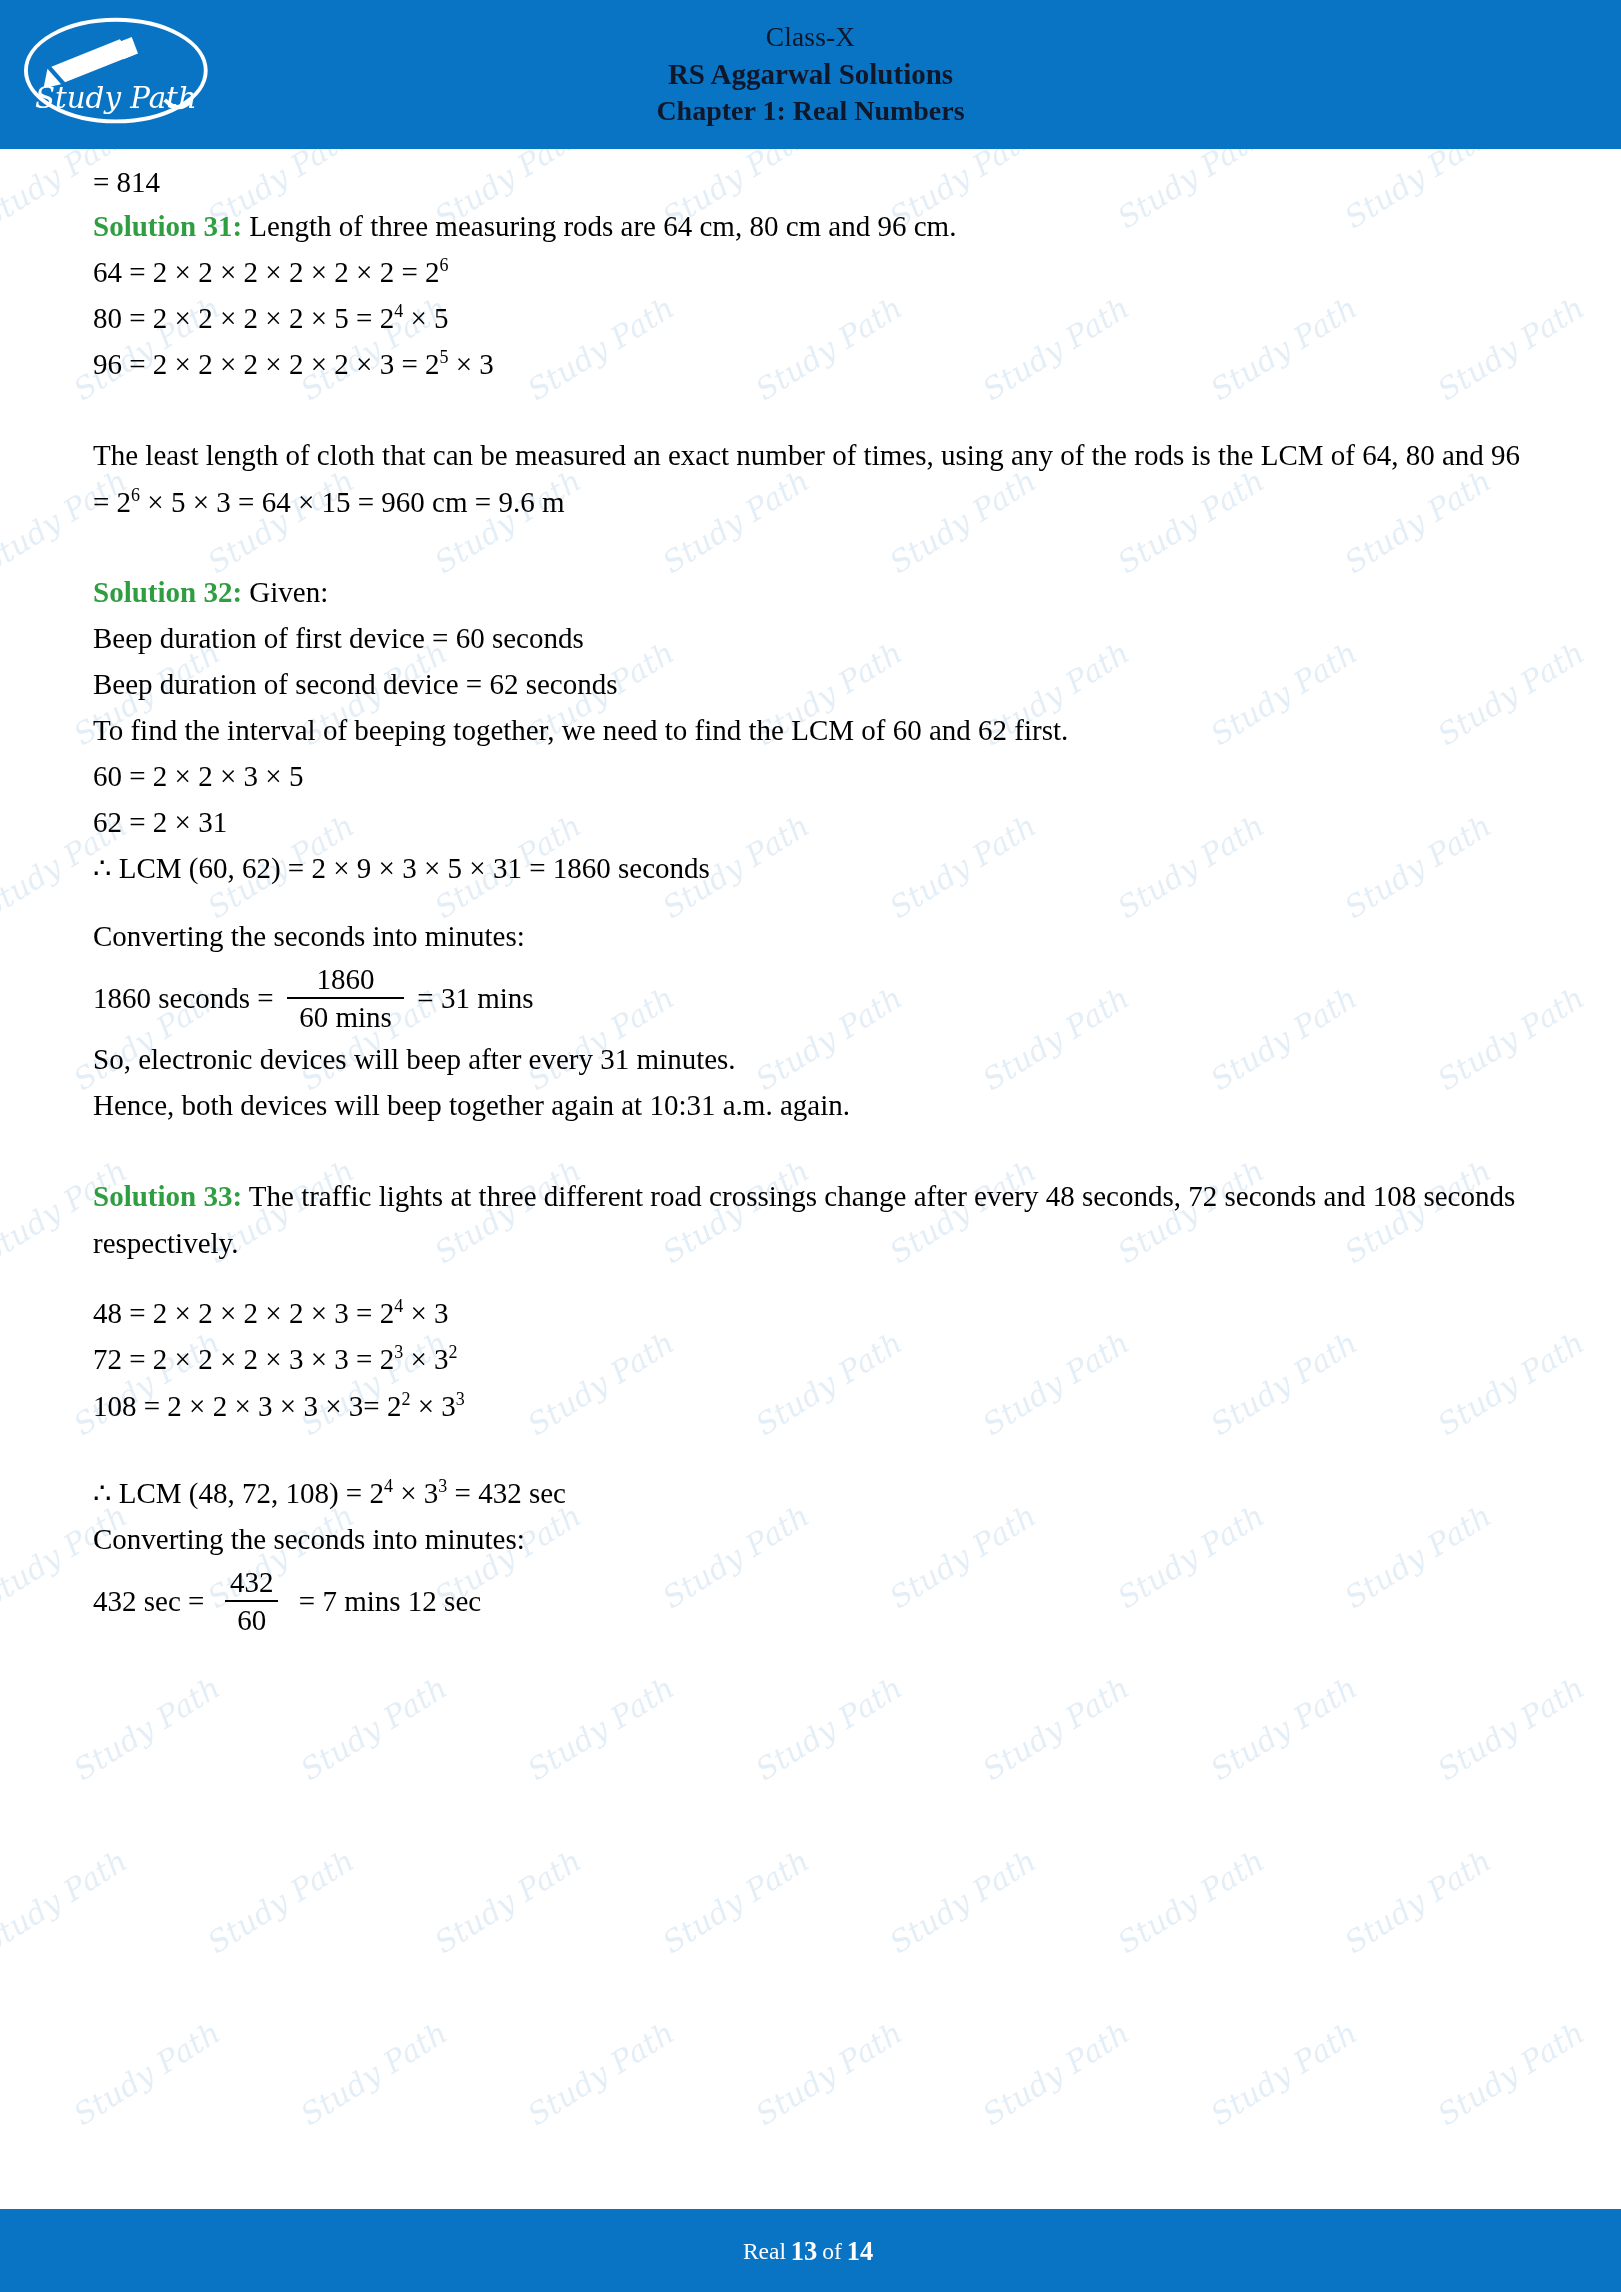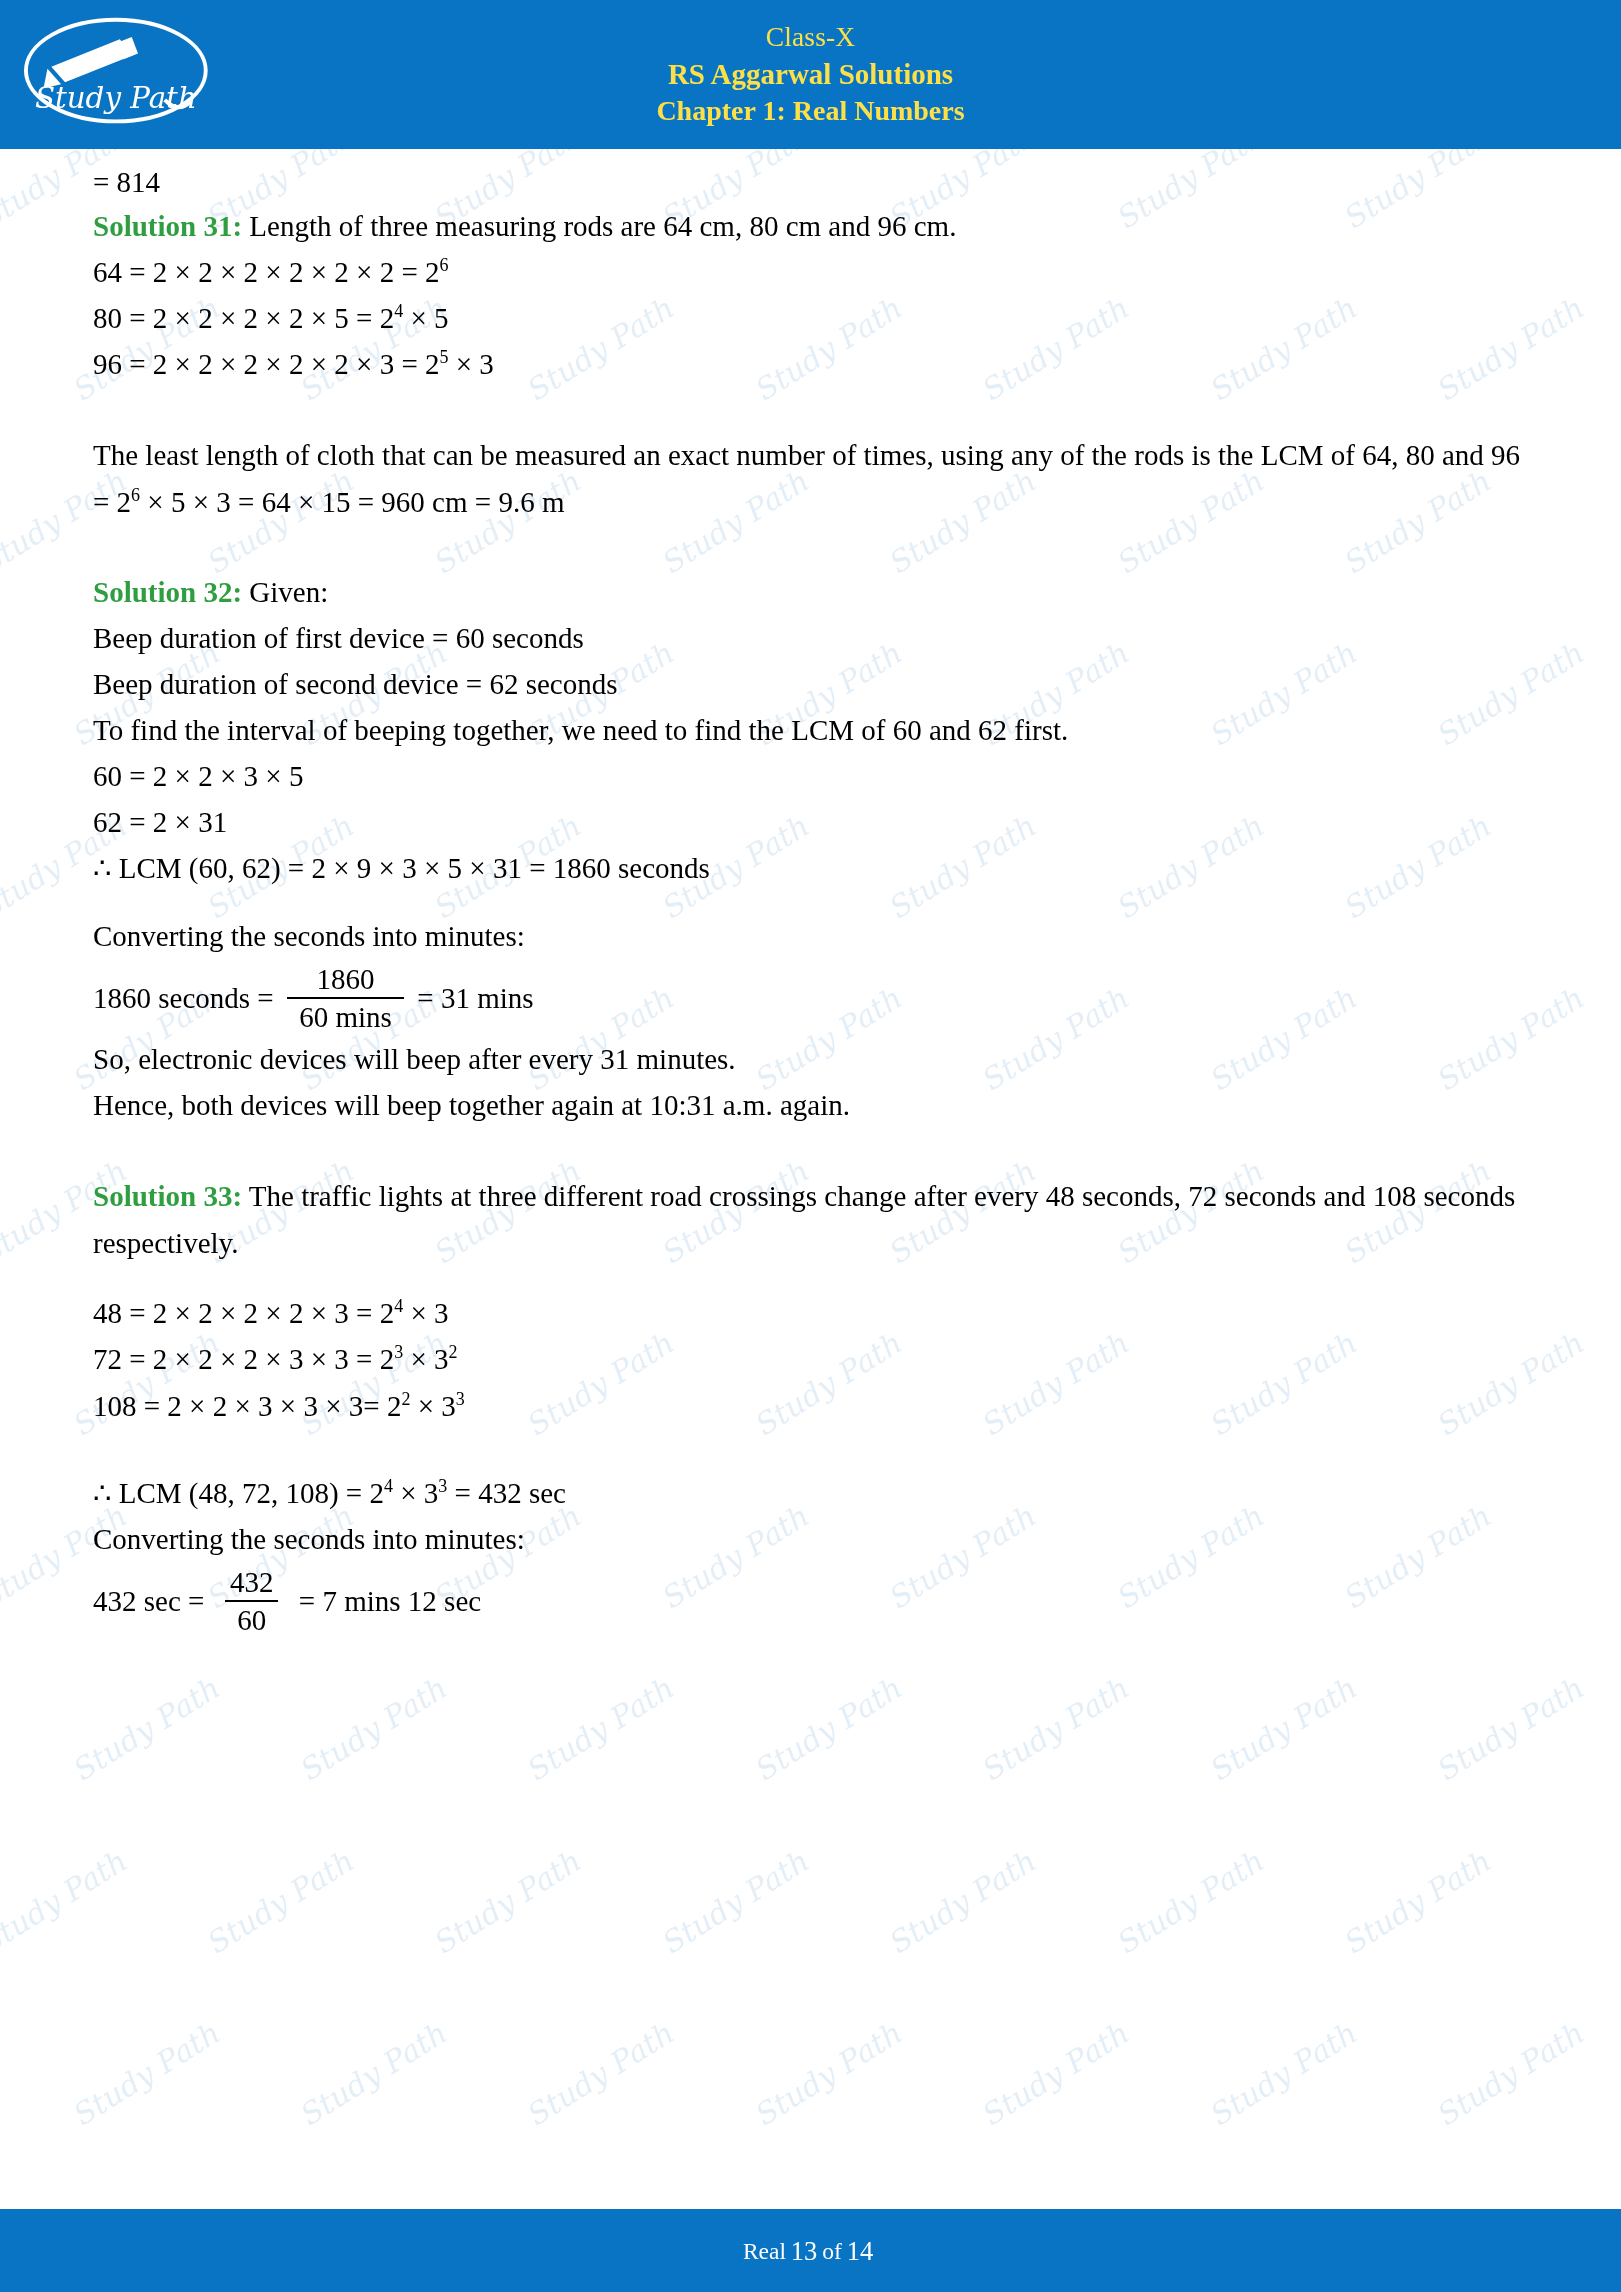--- a/index.html
+++ b/index.html
@@ -28,21 +28,21 @@
   .logo {
     position: absolute;
     left: 17.6px;
     top: 9.8px;
     width: 225px;
     height: 129px;
   }
   .logo svg { display: block; }
   .header-titles {
     text-align: center;
-    color: #fde047;
+    color: #0f172a;
     line-height: 1.32;
   }
   .header-titles .line1 {
     font-size: 27.4px;
     letter-spacing: 0.2px;
   }
   .header-titles .line2 {
     font-size: 29px;
     font-weight: bold;
   }
@@ -60,21 +60,21 @@
     height: 84px;
     background: #0a74c4;
     color: #ffffff;
     display: flex;
     align-items: center;
     justify-content: center;
     font-size: 23.5px;
   }
   .footer .pgnum {
     font-size: 26.5px;
-    font-weight: normal;
+    font-weight: bold;
     margin: 0 4.9px;
   }
 
   
   .watermarks {
     position: absolute;
     left: 0;
     top: 149px;
     width: 1621px;
     height: 2058px;

